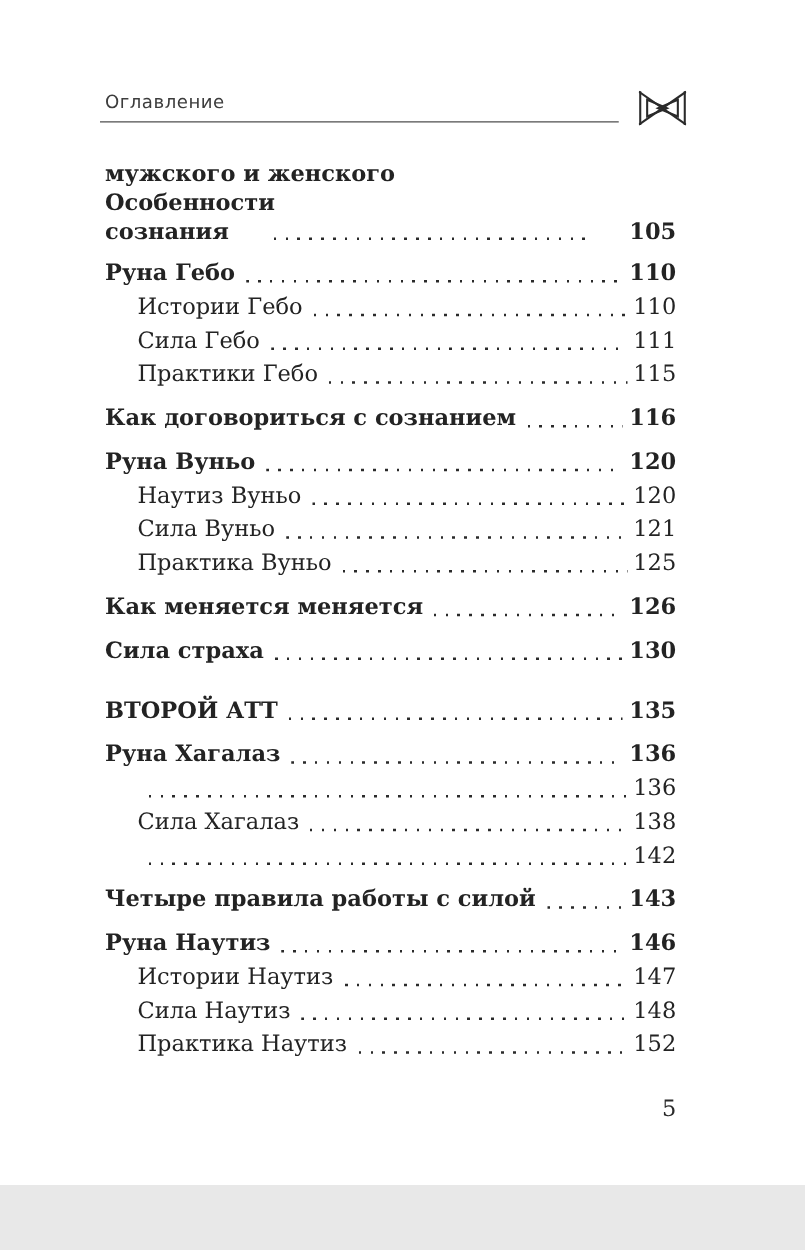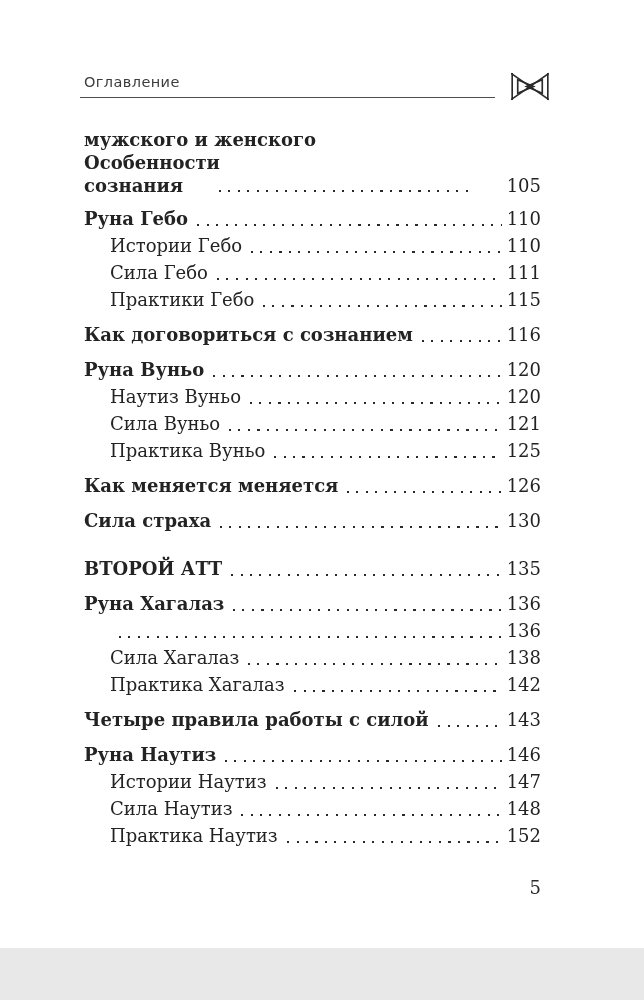--- a/index.html
+++ b/index.html
@@ -65,21 +65,21 @@
     height: 2px;
     margin: 0 5px 6px 9px;
     background: repeating-linear-gradient(90deg, #2a2a2a 0 2px, transparent 2px 9.5px);
   }
   .entry.multi .dots { margin-bottom: 5px; }
   .pagenum {
     min-width: 34px;
     text-align: right;
     font-weight: normal;
   }
-  .entry.bold .pagenum { font-weight: normal; }
+  .entry.bold .pagenum { font-weight: bold; }
 
   
   .folio {
     position: absolute;
     top: 874px;
     right: 103px;
     font-size: 18px;
     line-height: 27px;
     color: #2a2a2a;
   }
@@ -214,21 +214,20 @@
       </div>
       <div class="entry sub">
         <div class="row">
           <span class="label">Сила Хагалаз</span>
           <span class="dots"></span>
           <span class="pagenum">138</span>
         </div>
       </div>
       <div class="entry sub">
         <div class="row">
-          <span class="label">Практика Хагалаз</span>
           <span class="dots"></span>
           <span class="pagenum">142</span>
         </div>
       </div>
       <div class="entry bold">
         <div class="row">
           <span class="label">Четыре правила работы с силой</span>
           <span class="dots"></span>
           <span class="pagenum">143</span>
         </div>

